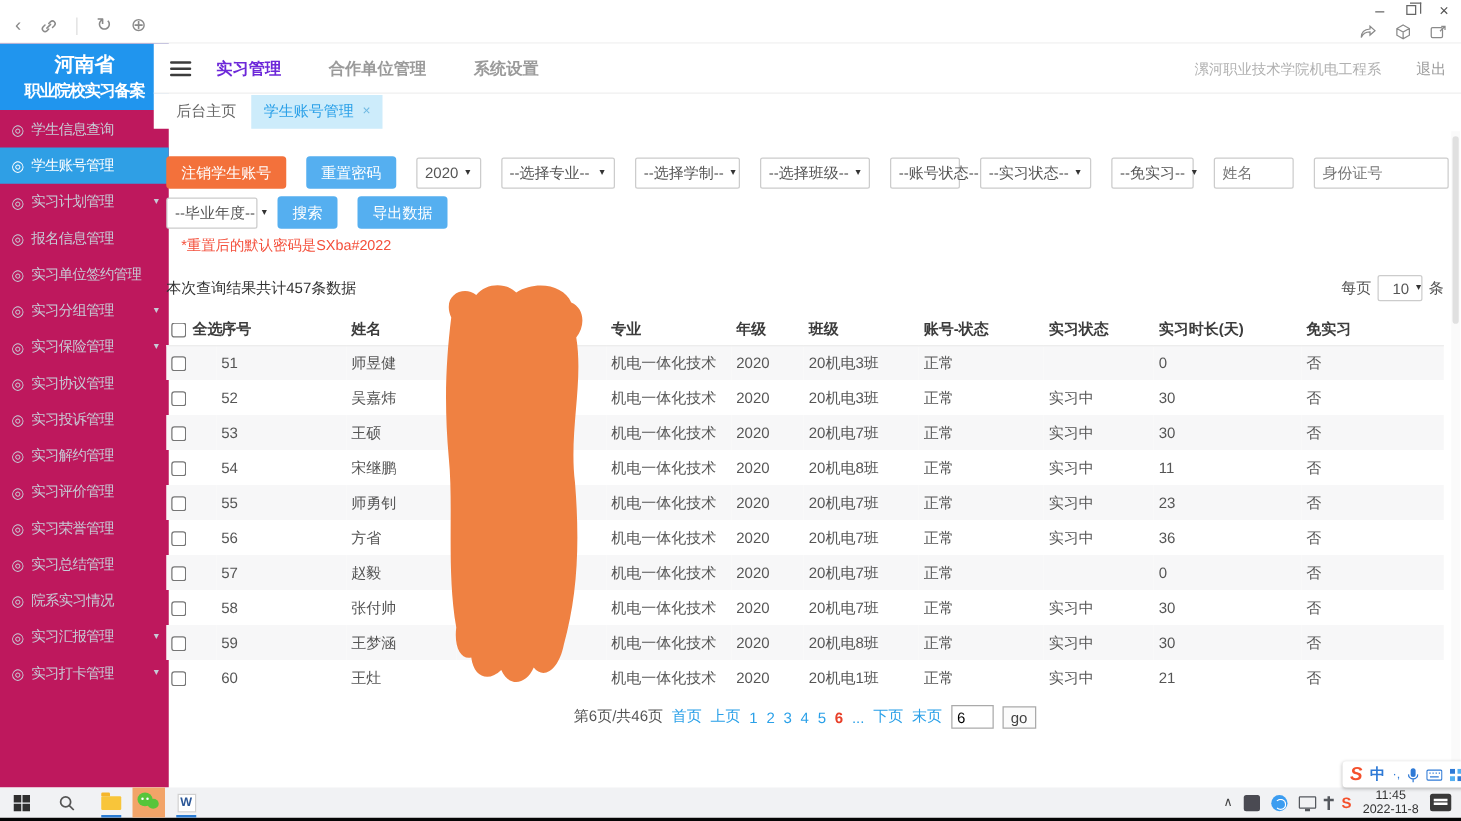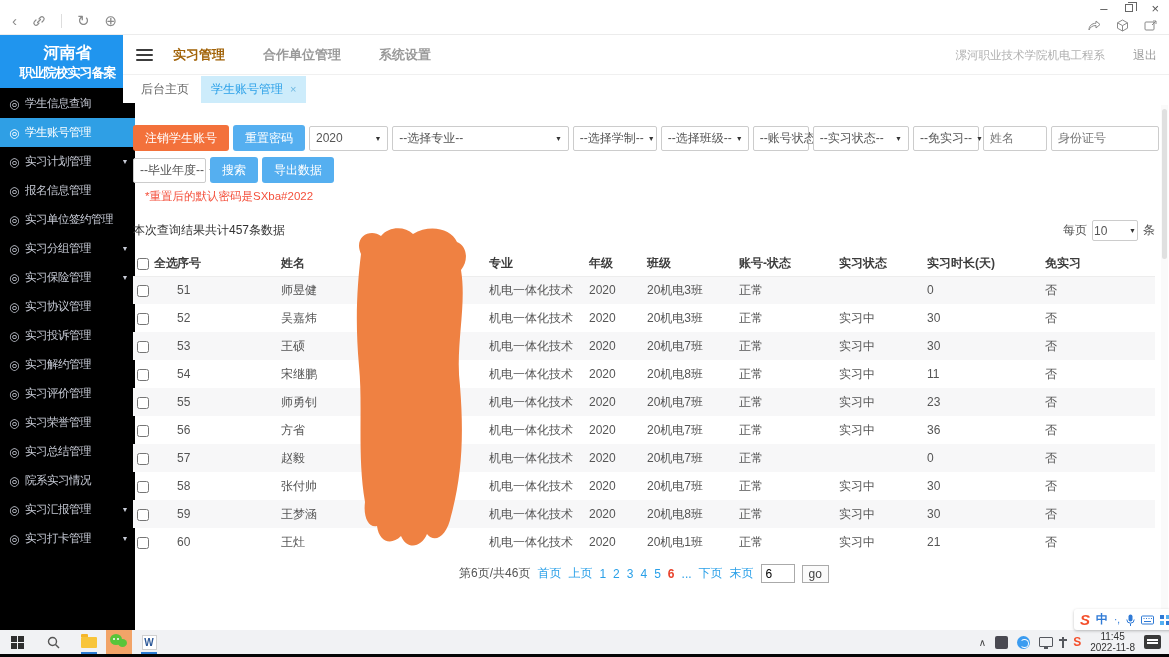--- a/index.html
+++ b/index.html
@@ -13,63 +13,63 @@
   .win-controls{position:absolute;right:10px;top:1px;display:flex;gap:18px;align-items:center;color:#555;font-size:13px;height:14px}
   .restore{width:8px;height:8px;border:1px solid #666;position:relative;display:inline-block}
   .restore::before{content:"";position:absolute;left:2px;top:-3px;width:8px;height:8px;border-top:1px solid #666;border-right:1px solid #666}
   .tb-icons2{position:absolute;right:12px;top:19px;display:flex;gap:15px;color:#8a8a8a;align-items:center}
   .tb-icons2 svg{display:block}
 
   
   .app{position:absolute;left:0;top:35px;width:1169px;height:595px;background:#fff}
 
   
-  .sidebar{position:absolute;left:0;top:0;width:135px;height:595px;background:#000000}
+  .sidebar{position:absolute;left:0;top:0;width:135px;height:595px;background:#be185d}
   .sb-header{height:53px;background:#2095ee;color:#fff;text-align:center;padding-top:7px}
   .sb-t1{font-size:16px;font-weight:bold;line-height:21px}
   .sb-t2{font-size:13px;font-weight:bold;line-height:19px;letter-spacing:-1px}
   .menu{margin-top:1px}
   .menu-item{height:29px;display:flex;align-items:center;gap:6px;padding-left:9px;color:#c7cbd6;font-size:11.5px;cursor:pointer;position:relative;white-space:nowrap;letter-spacing:-0.5px}
   .menu-item.active{background:#2f9fe5;color:#fff}
   .menu-item .gear{font-size:12px;flex:0 0 auto}
   .menu-item .arr{position:absolute;right:7px;font-size:7px;display:none}
   .menu-item .arr.show{display:block}
 
   
   .main{position:absolute;left:123px;top:0;width:1046px;height:595px}
   .topnav{height:40px;border-bottom:1px solid #f0f0f0;display:flex;align-items:center;position:relative;background:#fff}
   .burger{width:17px;margin-left:13px;display:flex;flex-direction:column;gap:3px;cursor:pointer}
   .burger div{height:2px;background:#3c3c3c;border-radius:1px}
   .nav-tabs{display:flex;margin-left:20px;gap:38px}
   .nav-tab{font-size:13px;font-weight:bold;color:#9a9a9a;cursor:pointer}
-  .nav-tab.active{color:#a16207}
+  .nav-tab.active{color:#6d28d9}
   .topnav-right{position:absolute;right:12px;top:0;height:40px;display:flex;align-items:center;gap:28px}
   .org{font-size:11.5px;color:#b0b0b0}
   .logout{font-size:12px;color:#999;cursor:pointer}
 
   .crumbs{height:28px;display:flex;align-items:center;padding-left:6px;background:#fff}
   .crumb-home{font-size:12px;color:#666;padding:5px 12px;cursor:pointer}
   .crumb-active{font-size:12px;color:#2aa0e8;background:#cdecfb;padding:5px 10px;display:flex;align-items:center;gap:7px;cursor:pointer}
   .crumb-close{color:#6fb9e2;font-size:11px;cursor:pointer}
 
   .content{padding:22px 10px 0 10px;position:relative}
-  .f-row{display:flex;gap:4px;margin-bottom:6px;align-items:center;flex-wrap:nowrap}
+  .f-row{display:flex;gap:16px;margin-bottom:6px;align-items:center;flex-wrap:nowrap}
   .btn{height:26px;border:none;border-radius:3px;color:#fff;font-size:12px;padding:0 12px;cursor:pointer;white-space:nowrap}
   .btn.orange{background:#f3713b}
   .btn.blue{background:#55aff0}
   .sel{height:25px;border:1px solid #ccc;border-radius:2px;background:#fff;display:flex;align-items:center;justify-content:space-between;font-size:12px;color:#555;padding:0 6px;cursor:pointer;white-space:nowrap}
   .sel .caret{font-size:7px;color:#333;margin-left:4px}
   .inp{height:25px;border:1px solid #ccc;border-radius:2px;font-size:12px;padding:0 6px;color:#333}
   .sel-year{width:84px}.sel-major{width:188px}.sel-school{width:84px}.sel-class{width:88px}
   .sel-acct{width:56px}.sel-intern{width:102px}.sel-exempt{width:66px}.sel-grad{width:73px}
   .inp-name{width:64px}.inp-id{width:108px}
   .note{color:#f4503c;font-size:11.5px;margin:3px 12px 16px}
   .summary-row{width:1022px;display:flex;justify-content:space-between;align-items:center;font-size:12px;color:#333;margin-bottom:10px}
   .per-page{display:flex;align-items:center;gap:5px;color:#555}
-  .pp{width:46px;height:21px;padding:0 1px}
+  .pp{width:36px;height:21px;padding:0 11px}
 
   table{border-collapse:collapse;width:1022px;table-layout:fixed;font-size:12px;color:#555}
   thead th{font-weight:bold;color:#3c3c3c;text-align:left;height:25px;padding:0 4px;border-bottom:1px solid #ededed;white-space:nowrap}
   tbody td{height:28px;padding:0 4px;white-space:nowrap;overflow:hidden}
   tbody tr:nth-child(odd){background:#f7f7f8}
   .chk{width:12px;height:12px;vertical-align:middle}
   th .chk{margin-right:5px}
 
   .pagination{width:1022px;display:flex;justify-content:center;align-items:center;gap:7px;font-size:12px;color:#555;margin-top:8px}
   .pg-link{color:#2aa0e8;cursor:pointer}

